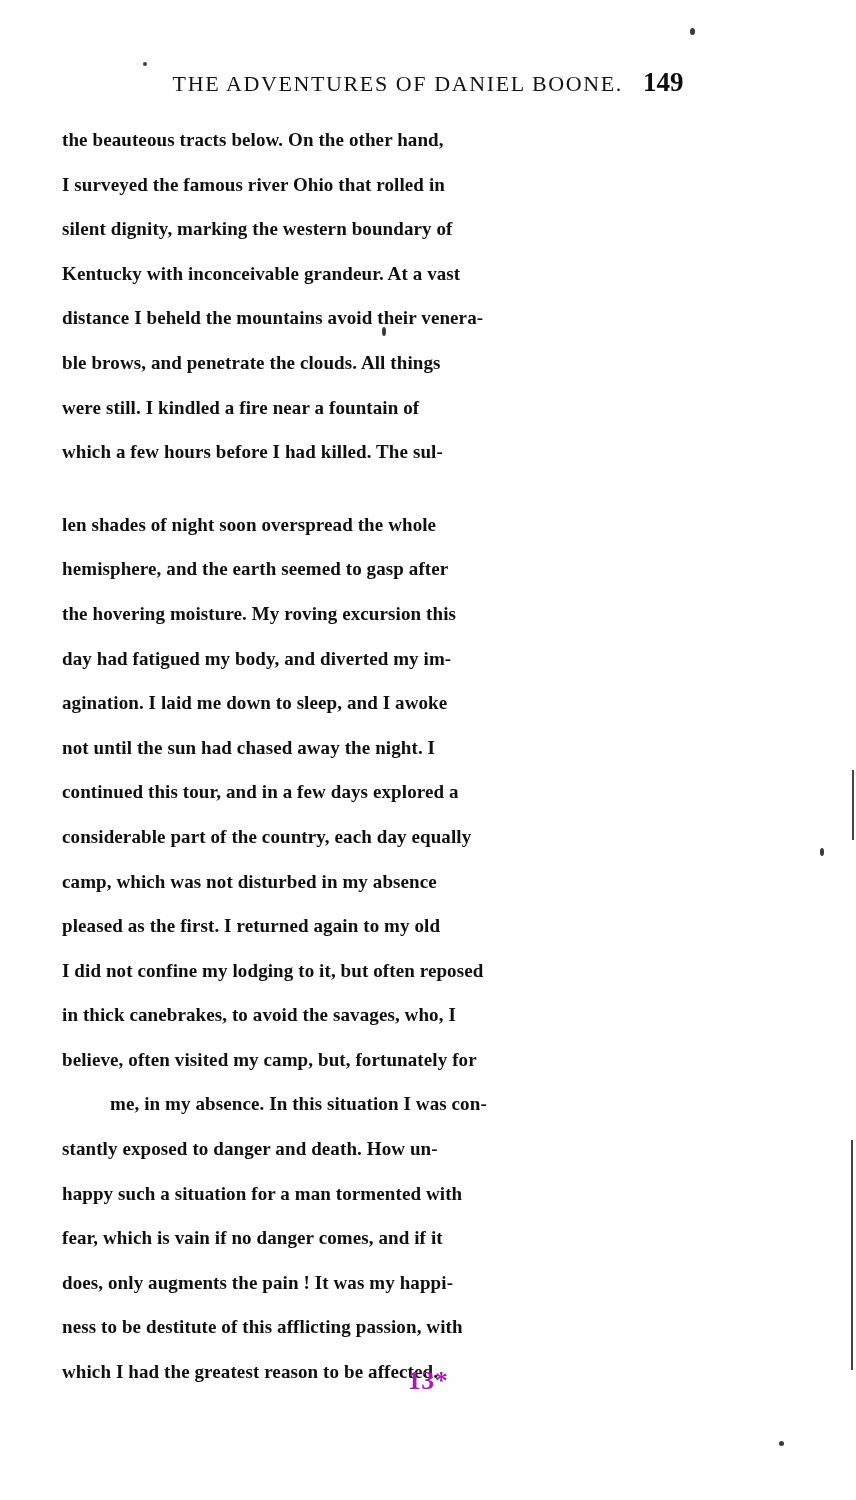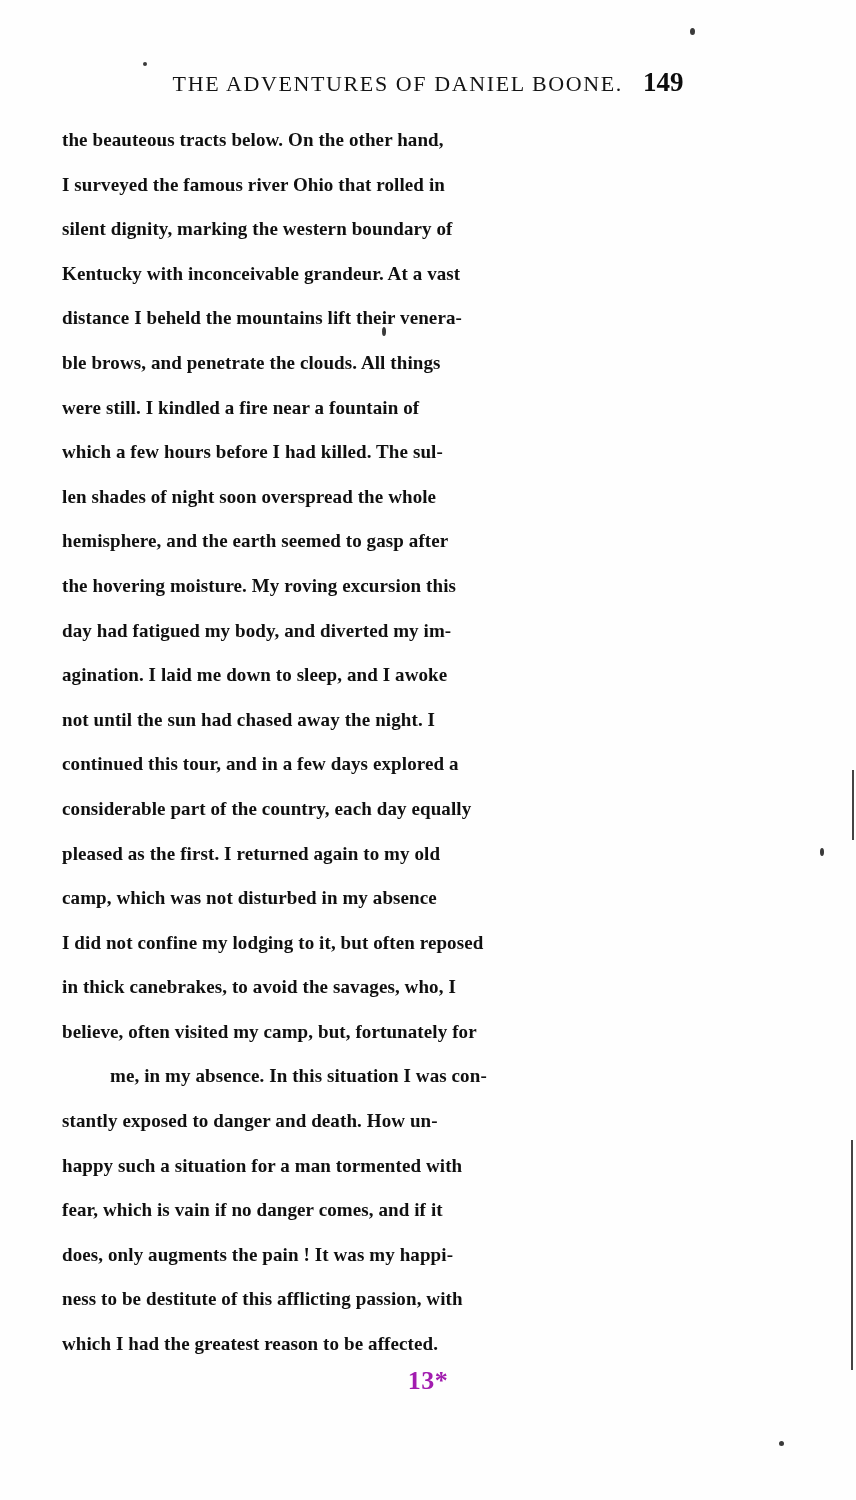--- a/index.html
+++ b/index.html
@@ -106,34 +106,34 @@
 
   <div class="running-head">
     <span class="rh-title">THE ADVENTURES OF DANIEL BOONE.</span><span class="rh-page">149</span>
   </div>
 
   <div class="body-text">
     <div class="line last" style="word-spacing: 0px;">the beauteous tracts below.   On the other hand,</div>
     <div class="line last" style="word-spacing: 0px;">I surveyed the famous river Ohio that rolled in</div>
     <div class="line last" style="word-spacing: 0px;">silent dignity, marking the western boundary of</div>
     <div class="line last" style="word-spacing: 0px;">Kentucky with inconceivable grandeur.   At a vast</div>
-    <div class="line last" style="word-spacing: 0px;">distance I beheld the mountains lift their venera-</div>
+    <div class="line last" style="word-spacing: 0px;">distance I beheld the mountains avoid their venera-</div>
     <div class="line last" style="word-spacing: 0px;">ble brows, and penetrate the clouds.   All things</div>
     <div class="line last" style="word-spacing: 0px;">were still.   I kindled a fire near a fountain of</div>
     <div class="line last" style="word-spacing: 0px;">which a few hours before I had killed.   The sul-</div>
-    <div class="line last" style="word-spacing: 0px;">len shades of night soon overspread the whole</div>
+    <div class="line last" style="word-spacing: 0px; margin-top: 28px;">len shades of night soon overspread the whole</div>
     <div class="line last" style="word-spacing: 0px;">hemisphere, and the earth seemed to gasp after</div>
     <div class="line last" style="word-spacing: 0px;">the hovering moisture.   My roving excursion this</div>
     <div class="line last" style="word-spacing: 0px;">day had fatigued my body, and diverted my im-</div>
     <div class="line last" style="word-spacing: 0px;">agination.   I laid me down to sleep, and I awoke</div>
     <div class="line last" style="word-spacing: 0px;">not until the sun had chased away the night.   I</div>
     <div class="line last" style="word-spacing: 0px;">continued this tour, and in a few days explored a</div>
     <div class="line last" style="word-spacing: 0px;">considerable part of the country, each day equally</div>
+    <div class="line last" style="word-spacing: 0px;">camp, which was not disturbed in my absence</div>
     <div class="line last" style="word-spacing: 0px;">pleased as the first.   I returned again to my old</div>
-    <div class="line last" style="word-spacing: 0px;">camp, which was not disturbed in my absence</div>
     <div class="line last" style="word-spacing: 0px;">I did not confine my lodging to it, but often reposed</div>
     <div class="line last" style="word-spacing: 0px;">in thick canebrakes, to avoid the savages, who, I</div>
     <div class="line last" style="word-spacing: 0px;">believe, often visited my camp, but, fortunately for</div>
     <div class="line last" style="word-spacing: 0px; margin-left: 48px;">me, in my absence.   In this situation I was con-</div>
     <div class="line last" style="word-spacing: 0px;">stantly exposed to danger and death.   How un-</div>
     <div class="line last" style="word-spacing: 0px;">happy such a situation for a man tormented with</div>
     <div class="line last" style="word-spacing: 0px;">fear, which is vain if no danger comes, and if it</div>
     <div class="line last" style="word-spacing: 0px;">does, only augments the pain !   It was my happi-</div>
     <div class="line last" style="word-spacing: 0px;">ness to be destitute of this afflicting passion, with</div>
     <div class="line last">which I had the greatest reason to be affected.</div>

